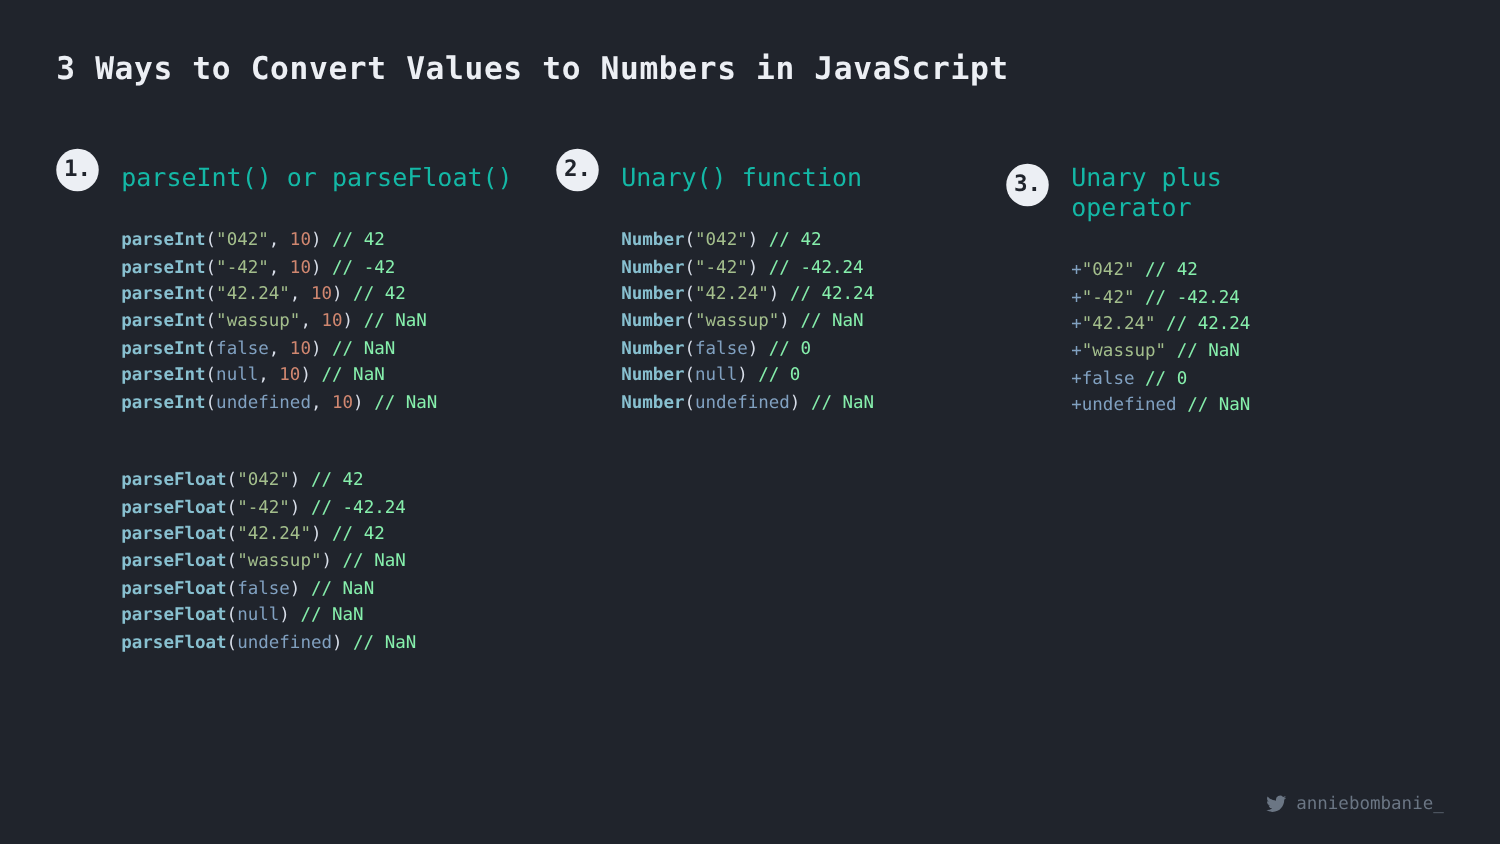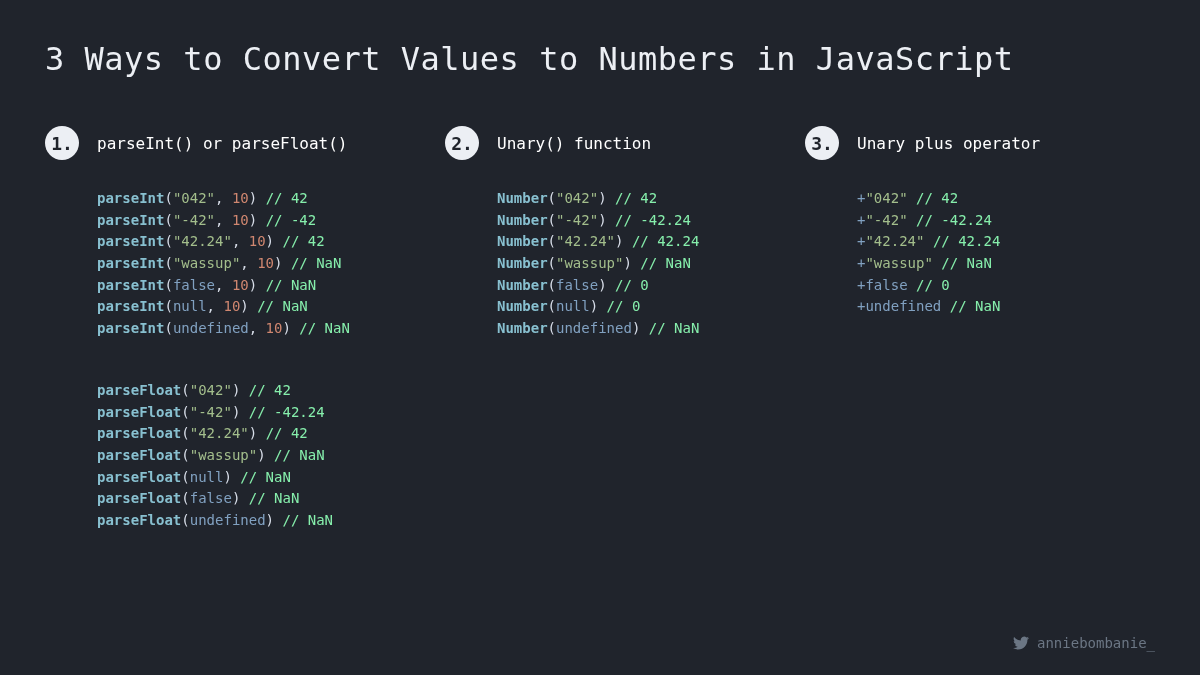--- a/index.html
+++ b/index.html
@@ -11,22 +11,22 @@
       width: 1200px;
       height: 675px;
       background-color: #20242c;
       font-family: 'Menlo', 'Monaco', 'Consolas', monospace;
       color: #d8dee9;
       padding: 40px 45px;
       position: relative;
       overflow: hidden;
     }
     .title {
-      font-size: 32px;
-      font-weight: normal;
+      font-size: 25px;
+      font-weight: bold;
       color: #eceff4;
       margin-bottom: 48px;
       letter-spacing: 0.5px;
     }
     .columns {
       display: flex;
       gap: 20px;
     }
     .col {
       flex-shrink: 0;
@@ -47,23 +47,24 @@
       background: #eceff4;
       color: #20242c;
       display: flex;
       align-items: center;
       justify-content: center;
       font-weight: bold;
       font-size: 18px;
       flex-shrink: 0;
     }
     .section-title {
-      font-size: 16px;
-      color: #ffffff;
+      font-size: 20px;
+      color: #14b8a6;
       font-weight: normal;
+      margin-top: 13px;
     }
     .code-block {
       padding-left: 52px;
       font-size: 14px;
       line-height: 1.55;
     }
     .code-block + .code-block {
       margin-top: 40px;
     }
     .line {
@@ -111,22 +112,22 @@
         <div class="line"><span class="fn">parseInt</span><span class="paren">(</span><span class="str">"wassup"</span><span class="paren">, </span><span class="num">10</span><span class="paren">)</span> <span class="comment">// NaN</span></div>
         <div class="line"><span class="fn">parseInt</span><span class="paren">(</span><span class="kw">false</span><span class="paren">, </span><span class="num">10</span><span class="paren">)</span> <span class="comment">// NaN</span></div>
         <div class="line"><span class="fn">parseInt</span><span class="paren">(</span><span class="kw">null</span><span class="paren">, </span><span class="num">10</span><span class="paren">)</span> <span class="comment">// NaN</span></div>
         <div class="line"><span class="fn">parseInt</span><span class="paren">(</span><span class="kw">undefined</span><span class="paren">, </span><span class="num">10</span><span class="paren">)</span> <span class="comment">// NaN</span></div>
       </div>
     <div class="code-block">
         <div class="line"><span class="fn">parseFloat</span><span class="paren">(</span><span class="str">"042"</span><span class="paren">)</span> <span class="comment">// 42</span></div>
         <div class="line"><span class="fn">parseFloat</span><span class="paren">(</span><span class="str">"-42"</span><span class="paren">)</span> <span class="comment">// -42.24</span></div>
         <div class="line"><span class="fn">parseFloat</span><span class="paren">(</span><span class="str">"42.24"</span><span class="paren">)</span> <span class="comment">// 42</span></div>
         <div class="line"><span class="fn">parseFloat</span><span class="paren">(</span><span class="str">"wassup"</span><span class="paren">)</span> <span class="comment">// NaN</span></div>
+        <div class="line"><span class="fn">parseFloat</span><span class="paren">(</span><span class="kw">false</span><span class="paren">)</span> <span class="comment">// NaN</span></div>
         <div class="line"><span class="fn">parseFloat</span><span class="paren">(</span><span class="kw">null</span><span class="paren">)</span> <span class="comment">// NaN</span></div>
-        <div class="line"><span class="fn">parseFloat</span><span class="paren">(</span><span class="kw">false</span><span class="paren">)</span> <span class="comment">// NaN</span></div>
         <div class="line"><span class="fn">parseFloat</span><span class="paren">(</span><span class="kw">undefined</span><span class="paren">)</span> <span class="comment">// NaN</span></div>
       </div>
   </div>
 
   <div class="col col-2">
     <div class="section-header">
       <div class="badge">2.</div>
       <div class="section-title">Unary() function</div>
     </div>
     <div class="code-block">

